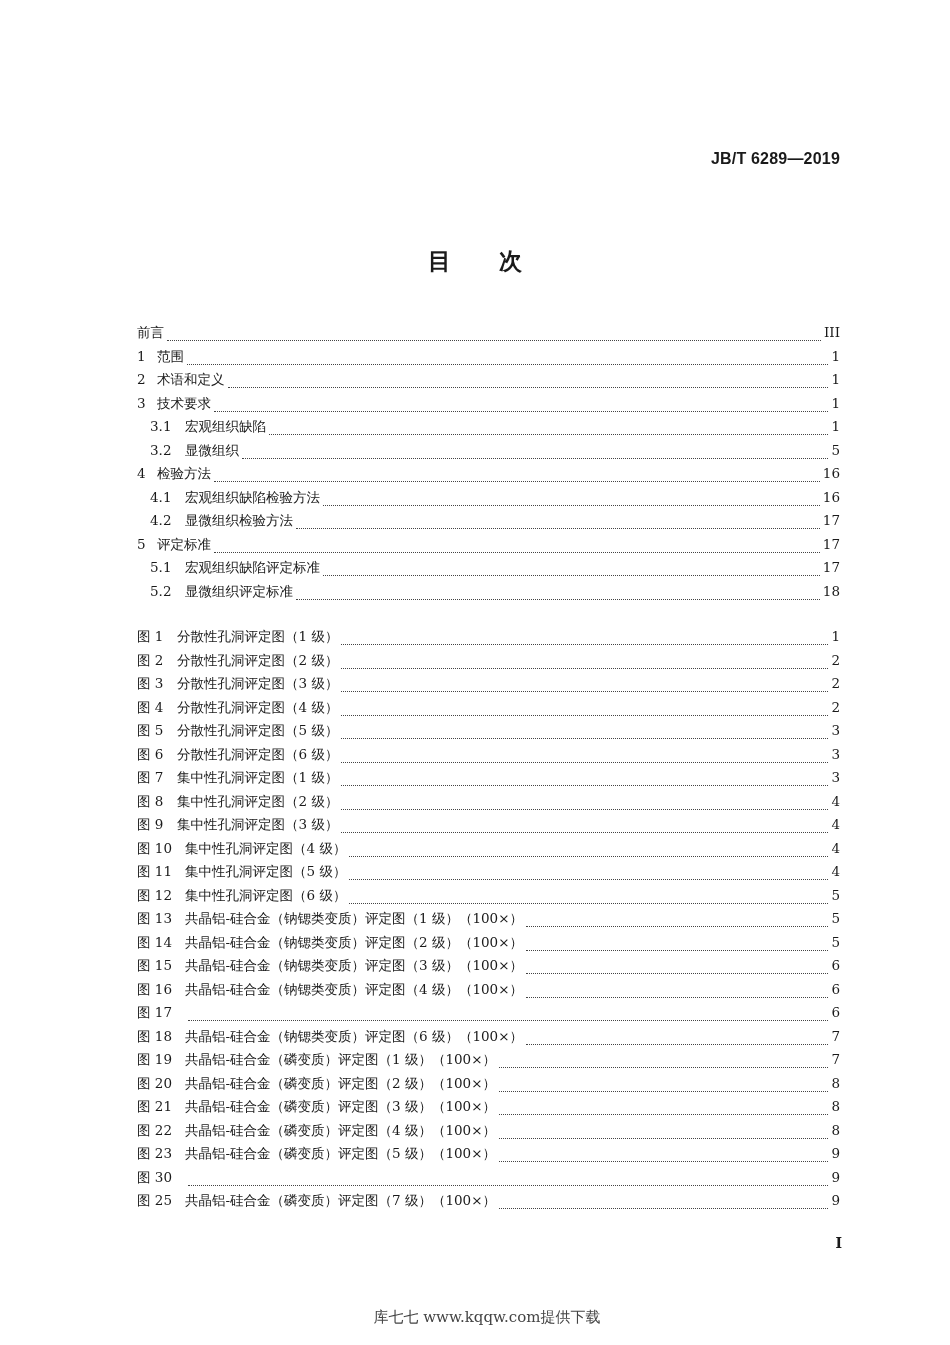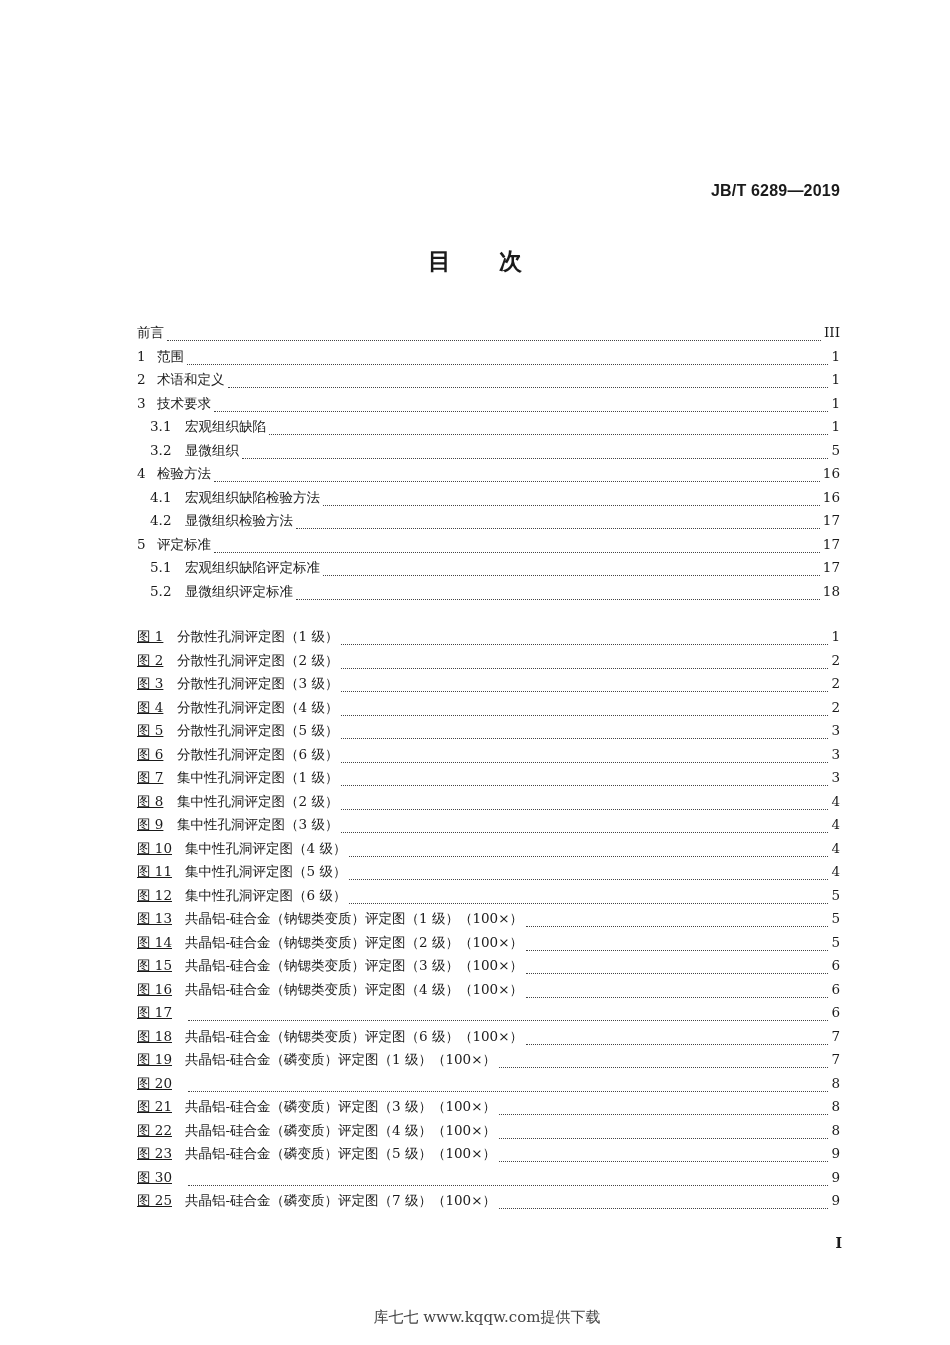--- a/index.html
+++ b/index.html
@@ -1,29 +1,29 @@
 <!DOCTYPE html>
 <html><head>
 <meta charset="utf-8">
 <style>
   html, body { margin:0; padding:0; background:#ffffff; }
   body { width:950px; height:1345px; position:relative; overflow:hidden;
          font-family:"DejaVu Serif","Liberation Serif",serif; color:#1a1a1a; }
   .std-code { position:absolute; top:150px; right:110px; font-family:"Liberation Sans","DejaVu Sans",sans-serif;
-              font-weight:bold; font-size:16px; letter-spacing:0.2px;margin-top:32px; }
+              font-weight:bold; font-size:16px; letter-spacing:0.2px; }
   .title { position:absolute; top:246px; left:0; width:950px; text-align:center;
            font-family:"DejaVu Sans","Liberation Sans",sans-serif; font-size:23px; font-weight:bold; }
   .title span { display:inline-block; margin:0 24px; }
   .toc { position:absolute; left:137px; width:703px; top:321px; }
   .row { display:flex; align-items:center; height:23.5px; font-size:13.5px; line-height:23.5px; white-space:nowrap; }
   .num { display:inline-block; }
   .lvl1 .num { width:20px; }
   .lvl2 { padding-left:13px; }
   .lvl2 .num { width:35px; }
-  .fig .num { width:40px;text-decoration:underline; }
+  .fig .num { width:40px; }
   .fig.wide .num { width:48px; }
   .label { flex:0 0 auto; }
   .dots { flex:1 1 auto; overflow:hidden; margin:0 3px; color:#333; font-size:10px; letter-spacing:0.5px;
           border-bottom:1.3px dotted #444; height:10px; align-self:center; margin-top:6px; }
   .page { flex:0 0 auto; text-align:right; min-width:8px; }
   .gap { height:22px; }
   .folio { position:absolute; top:1235px; right:108px; font-size:14px; font-weight:bold; }
   .watermark { position:absolute; top:1308px; left:12px; width:950px; text-align:center; font-size:15px; color:#444;
                font-family:"DejaVu Serif","Liberation Serif",serif; }
 </style>
@@ -220,20 +220,21 @@
         <span class="page">7</span>
       </div>
       <div class="row fig wide">
         <span class="num">图 19</span>
         <span class="label">共晶铝-硅合金（磷变质）评定图（1 级）（100×）</span>
         <span class="dots"></span>
         <span class="page">7</span>
       </div>
       <div class="row fig wide">
         <span class="num">图 20</span>
+        <span class="label">共晶铝-硅合金（磷变质）评定图（2 级）（100×）</span>
         <span class="dots"></span>
         <span class="page">8</span>
       </div>
       <div class="row fig wide">
         <span class="num">图 21</span>
         <span class="label">共晶铝-硅合金（磷变质）评定图（3 级）（100×）</span>
         <span class="dots"></span>
         <span class="page">8</span>
       </div>
       <div class="row fig wide">

